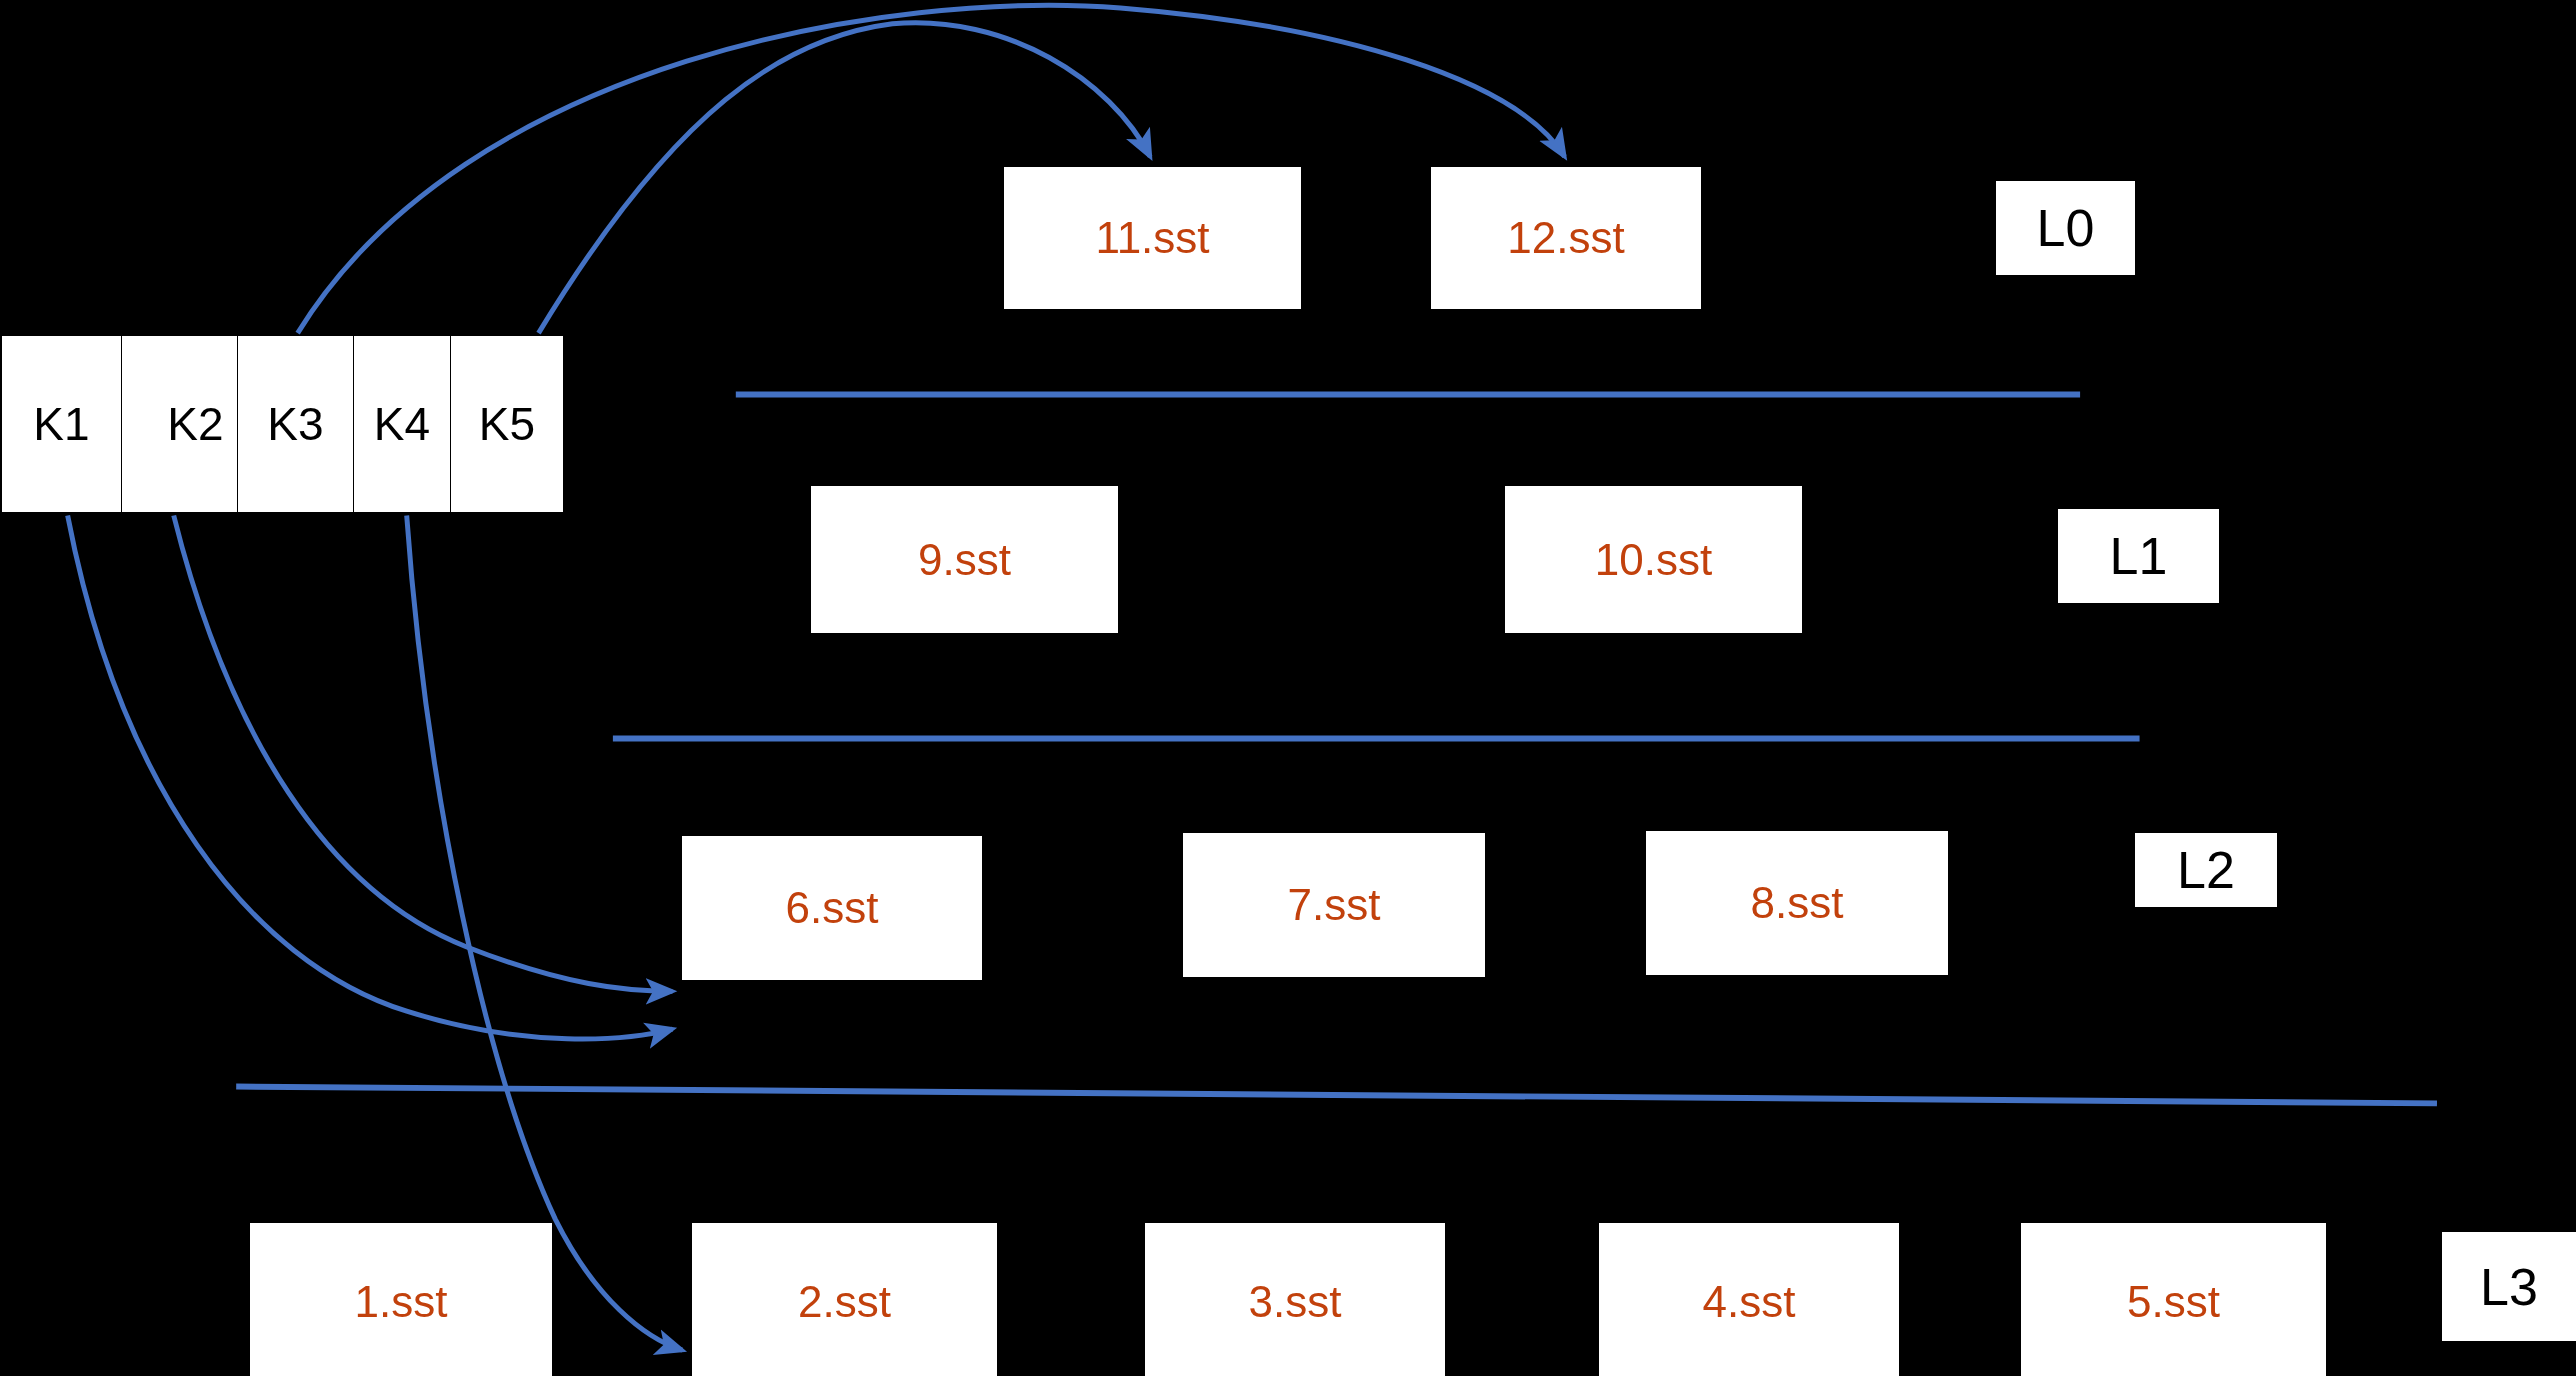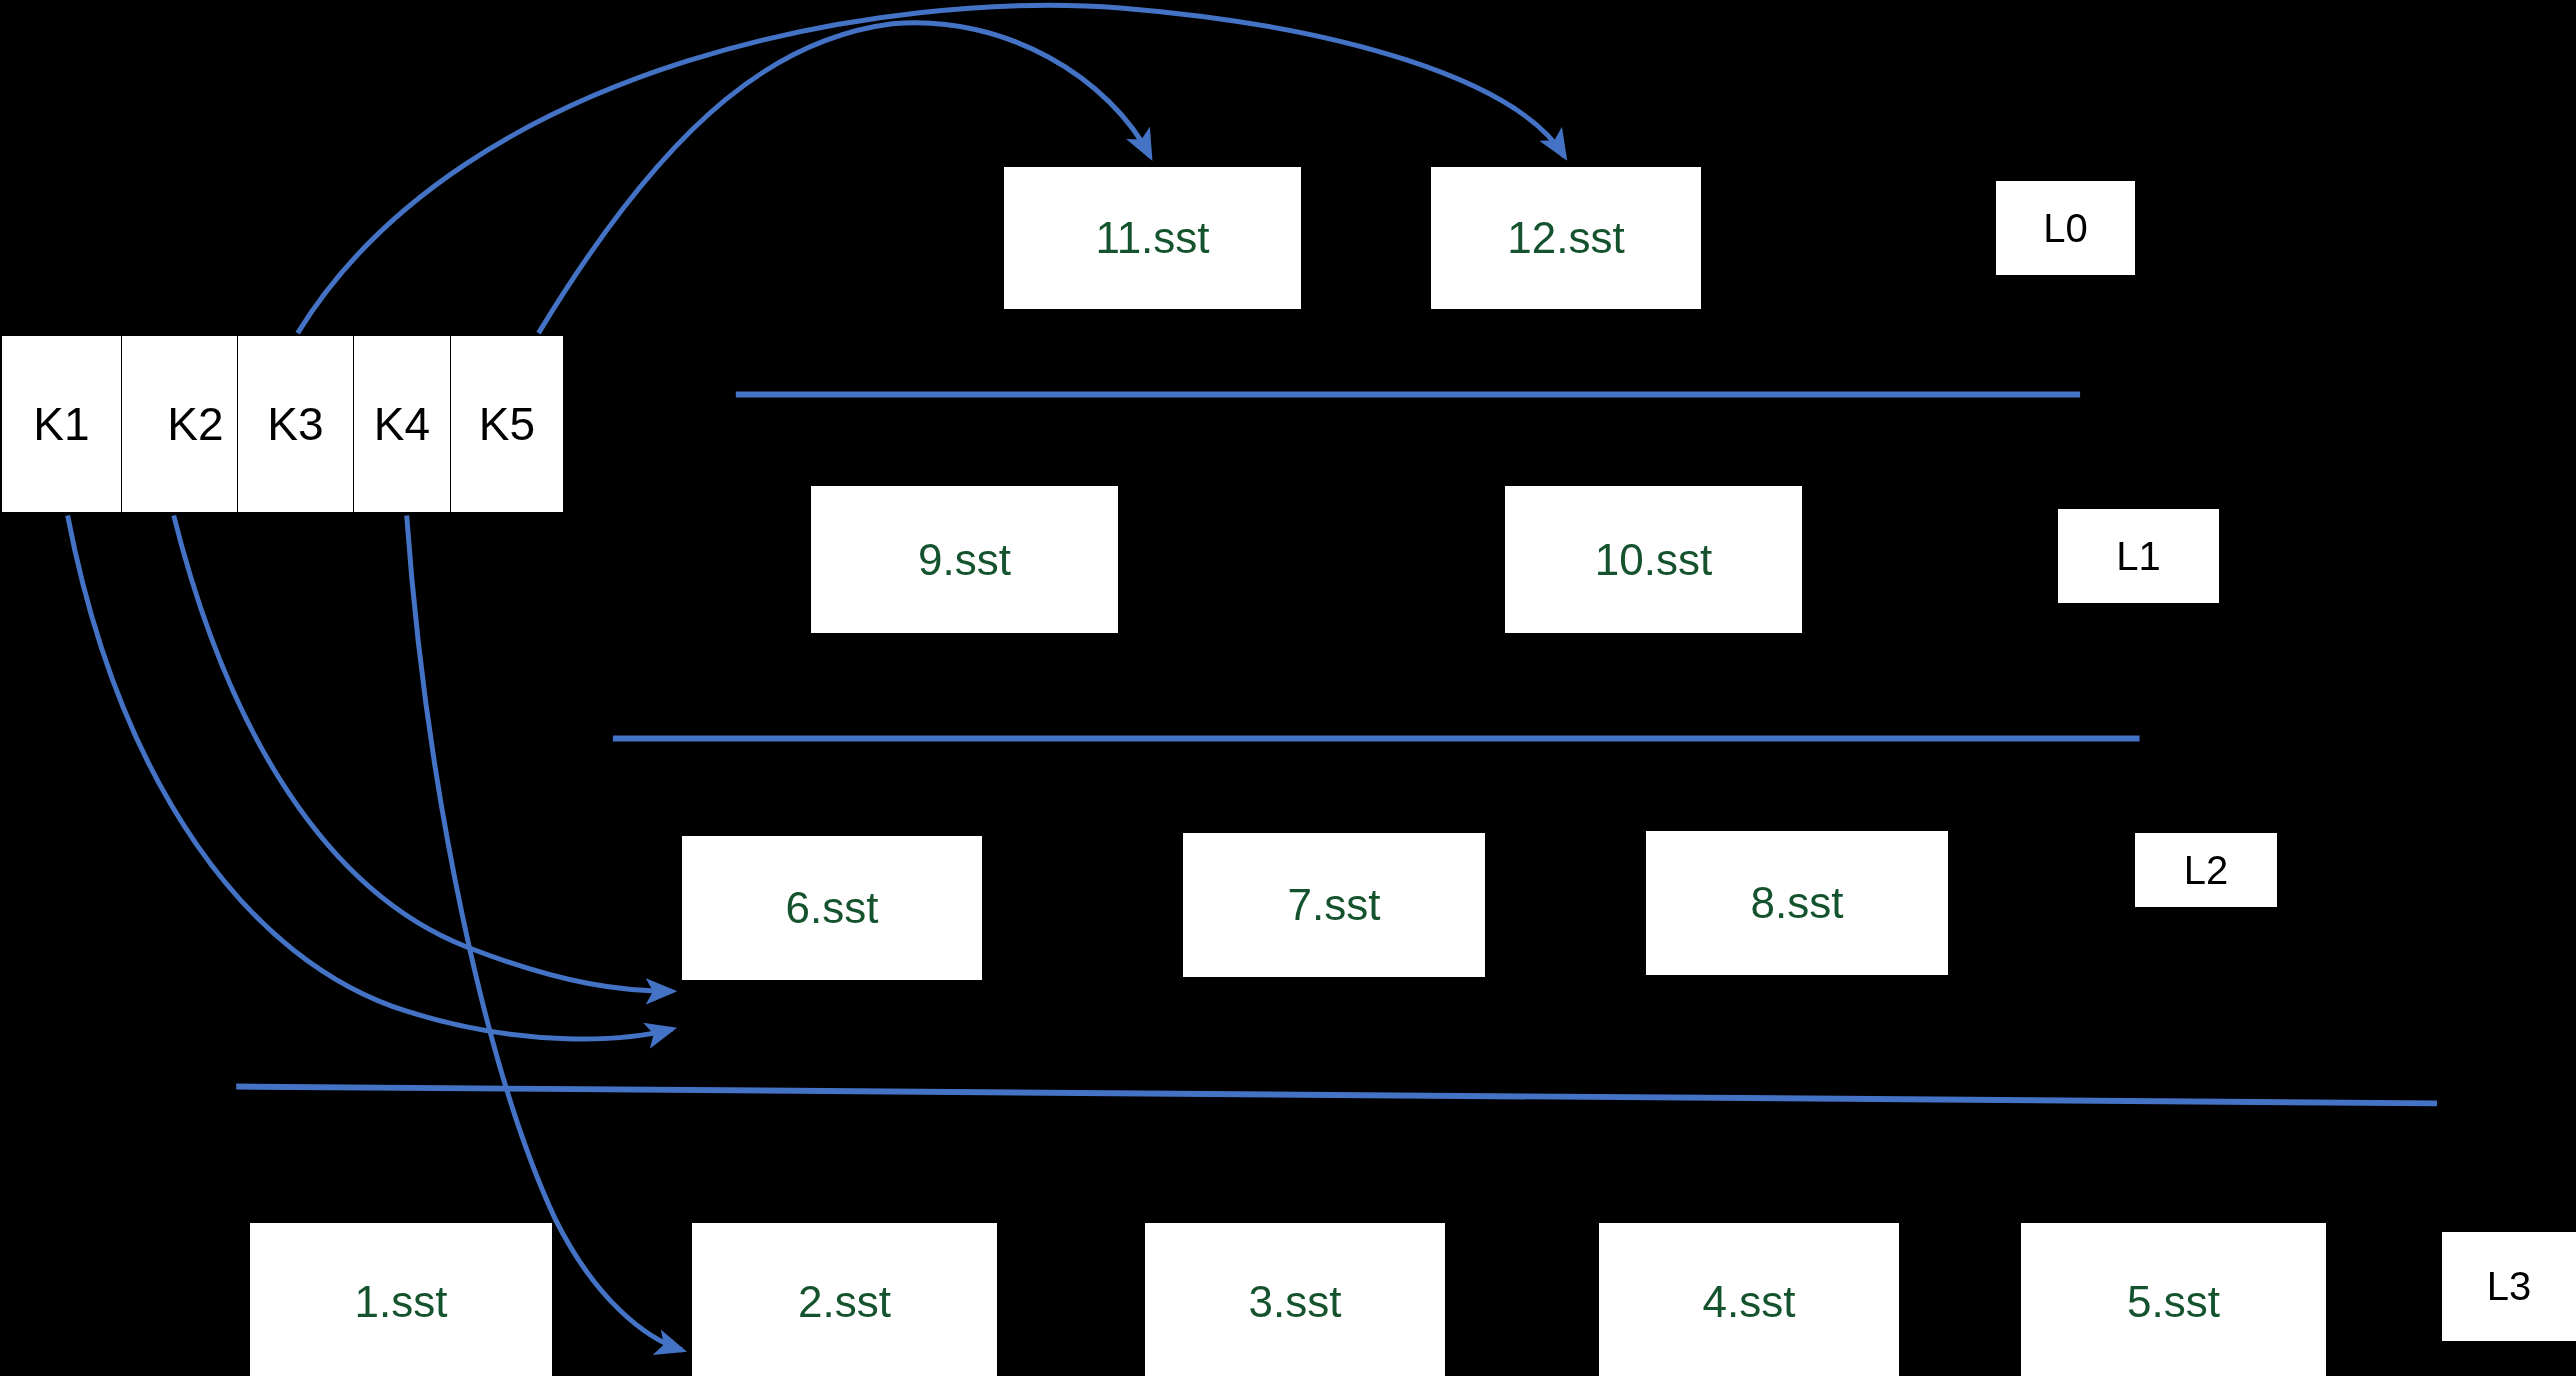--- a/index.html
+++ b/index.html
@@ -16,34 +16,34 @@
     font-family: "Liberation Sans", sans-serif;
   }
   .sst-box {
     position: absolute;
     background: #ffffff;
     border: 1px solid #ffffff;
     box-sizing: border-box;
     display: flex;
     align-items: center;
     justify-content: center;
-    color: #14532d;
+    color: #c2410c;
     font-size: 44px;
     font-family: "Liberation Sans", sans-serif;
     letter-spacing: 0px;
   }
   .level-label {
     position: absolute;
     background: #ffffff;
     box-sizing: border-box;
     display: flex;
     align-items: center;
     justify-content: center;
     color: #000000;
-    font-size: 40px;
+    font-size: 52px;
     font-family: "Liberation Sans", sans-serif;
   }
   .memtable {
     position: absolute;
     display: flex;
     box-sizing: border-box;
   }
   .mem-cell {
     background: #ffffff;
     border: 1.5px solid #000000;

